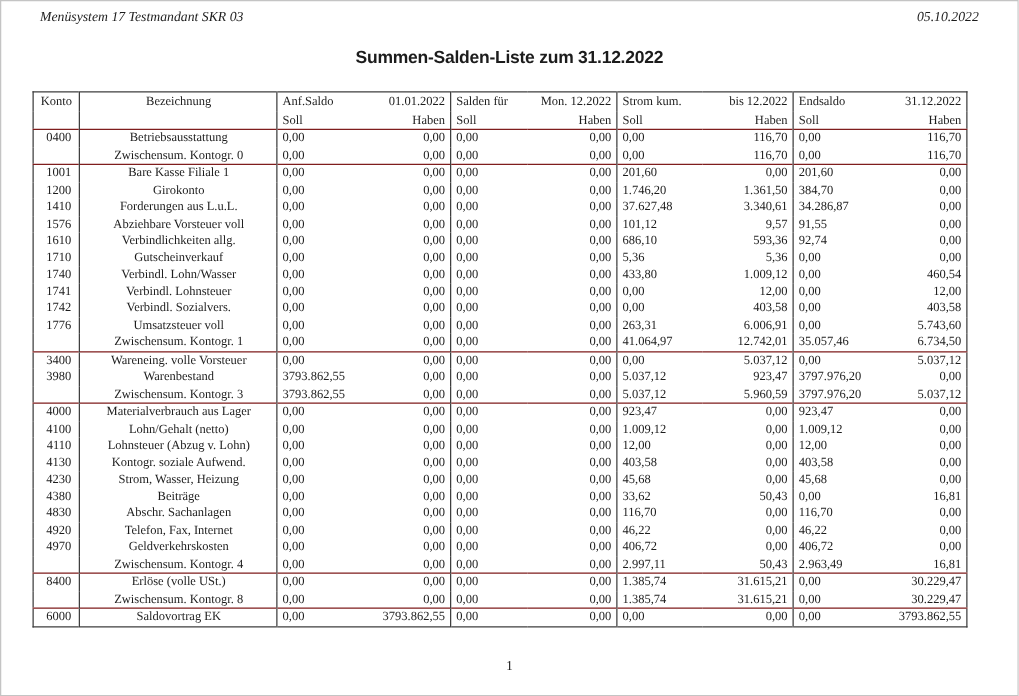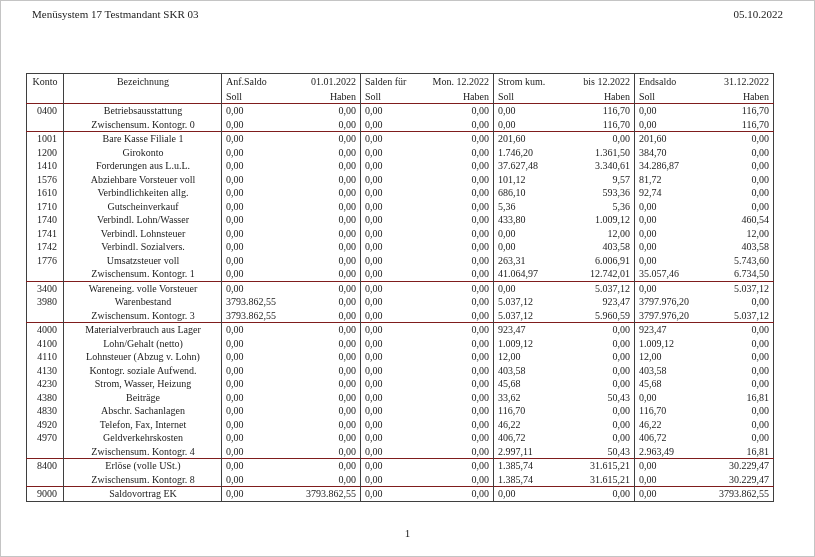--- a/index.html
+++ b/index.html
@@ -9,21 +9,21 @@
     background:#ffffff;
     border:1px solid #c4c4c4;
     box-sizing:border-box;
     font-family:"Liberation Serif","DejaVu Serif",serif;
     color:#1c1c1c;
     overflow:hidden;
   }
   .top-header{
     position:absolute;top:7px;left:31px;right:31px;
     display:flex;justify-content:space-between;
-    font-size:11px;
+    font-style:italic;font-size:11px;
   }
   .doc-title{
     position:absolute;top:36px;left:0;right:0;
     text-align:center;
     font-family:"Liberation Sans","DejaVu Sans",sans-serif;
     font-weight:bold;font-size:14px;
     letter-spacing:-0.2px;
   }
   .table-wrap{position:absolute;top:72px;left:25px;width:747px;}
   table{
@@ -60,20 +60,21 @@
 </head>
 <body>
 
 <div class="page">
 
   <div class="top-header">
     <span>Menüsystem 17 Testmandant SKR 03</span>
     <span>05.10.2022</span>
   </div>
 
+  <div class="doc-title">Summen-Salden-Liste zum 31.12.2022</div>
 
   <div class="table-wrap">
     <table>
       <colgroup>
         <col style="width:37px">
           <col style="width:158px">
         <col style="width:66px">
           <col style="width:73px">
         <col style="width:61px">
           <col style="width:72px">
@@ -169,21 +170,21 @@
           </tr>
           <tr>
             <td class="c-konto">1576</td>
             <td class="c-bez">Abziehbare Vorsteuer voll</td>
             <td class="c-soll">0,00</td>
             <td class="c-haben pair-end">0,00</td>
             <td class="c-soll">0,00</td>
             <td class="c-haben pair-end">0,00</td>
             <td class="c-soll">101,12</td>
             <td class="c-haben pair-end">9,57</td>
-            <td class="c-soll">81,72</td>
+            <td class="c-soll">91,55</td>
             <td class="c-haben">0,00</td>
           </tr>
           <tr>
             <td class="c-konto">1610</td>
             <td class="c-bez">Verbindlichkeiten allg.</td>
             <td class="c-soll">0,00</td>
             <td class="c-haben pair-end">0,00</td>
             <td class="c-soll">0,00</td>
             <td class="c-haben pair-end">0,00</td>
             <td class="c-soll">686,10</td>
@@ -437,21 +438,21 @@
             <td class="c-soll">0,00</td>
             <td class="c-haben pair-end">0,00</td>
             <td class="c-soll">0,00</td>
             <td class="c-haben pair-end">0,00</td>
             <td class="c-soll">1.385,74</td>
             <td class="c-haben pair-end">31.615,21</td>
             <td class="c-soll">0,00</td>
             <td class="c-haben">30.229,47</td>
           </tr>
           <tr class="group-start">
-            <td class="c-konto">9000</td>
+            <td class="c-konto">6000</td>
             <td class="c-bez">Saldovortrag EK</td>
             <td class="c-soll">0,00</td>
             <td class="c-haben pair-end">3793.862,55</td>
             <td class="c-soll">0,00</td>
             <td class="c-haben pair-end">0,00</td>
             <td class="c-soll">0,00</td>
             <td class="c-haben pair-end">0,00</td>
             <td class="c-soll">0,00</td>
             <td class="c-haben">3793.862,55</td>
           </tr>

